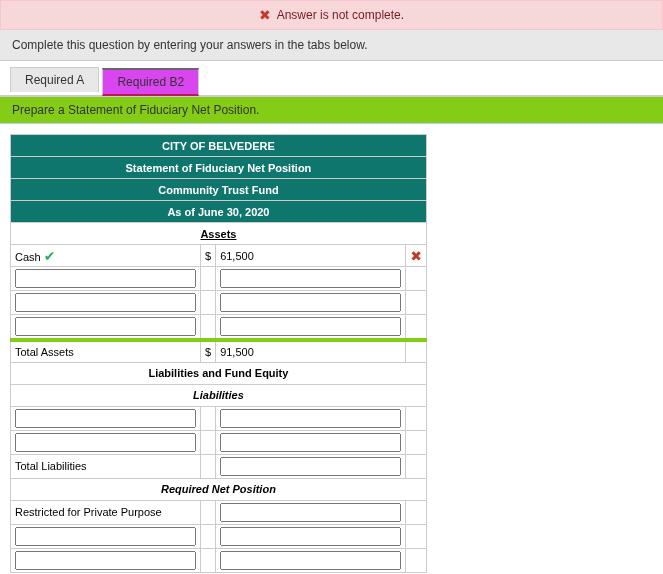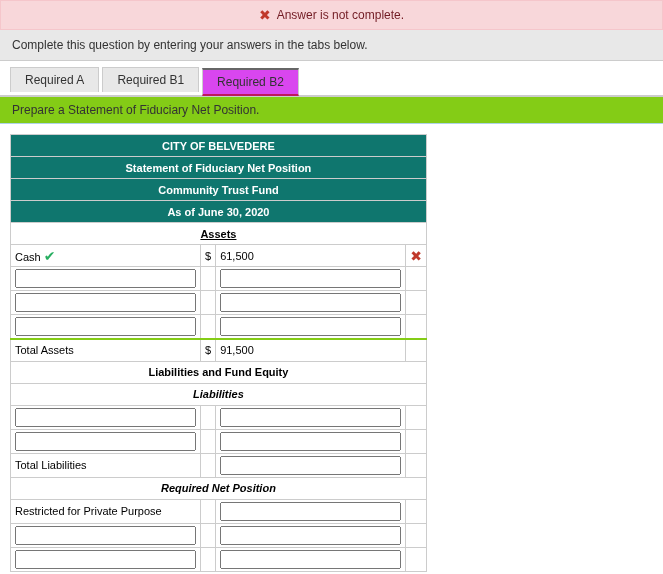--- a/index.html
+++ b/index.html
@@ -135,43 +135,40 @@
     .icon-x {
       color: #c0392b;
       font-size: 14px;
     }
 
     .empty-row td {
       height: 20px;
     }
 
     .total-row td {
-      border-top: 2px solid #84cc16;
+      border-top: 4px solid #84cc16;
     }
   </style>
 </head>
 <body>
 
 <div class="outer-wrapper">
 
   <div class="alert-bar">
     <span class="alert-icon">✖</span>
     <span>Answer is not complete.</span>
   </div>
 
   <div class="instruction-bar">
     <span>Complete this question by entering your answers in the tabs below.</span>
   </div>
 
   <div class="tabs-row">
     <div class="tab">
       <span>Required A</span>
-    </div>
-    <div class="tab">
-      <span>Required B1</span>
     </div>
     <div class="tab active">
       <span>Required B2</span>
     </div>
   </div>
 
   <div class="sub-instruction">
     <span>Prepare a Statement of Fiduciary Net Position.</span>
   </div>
 

